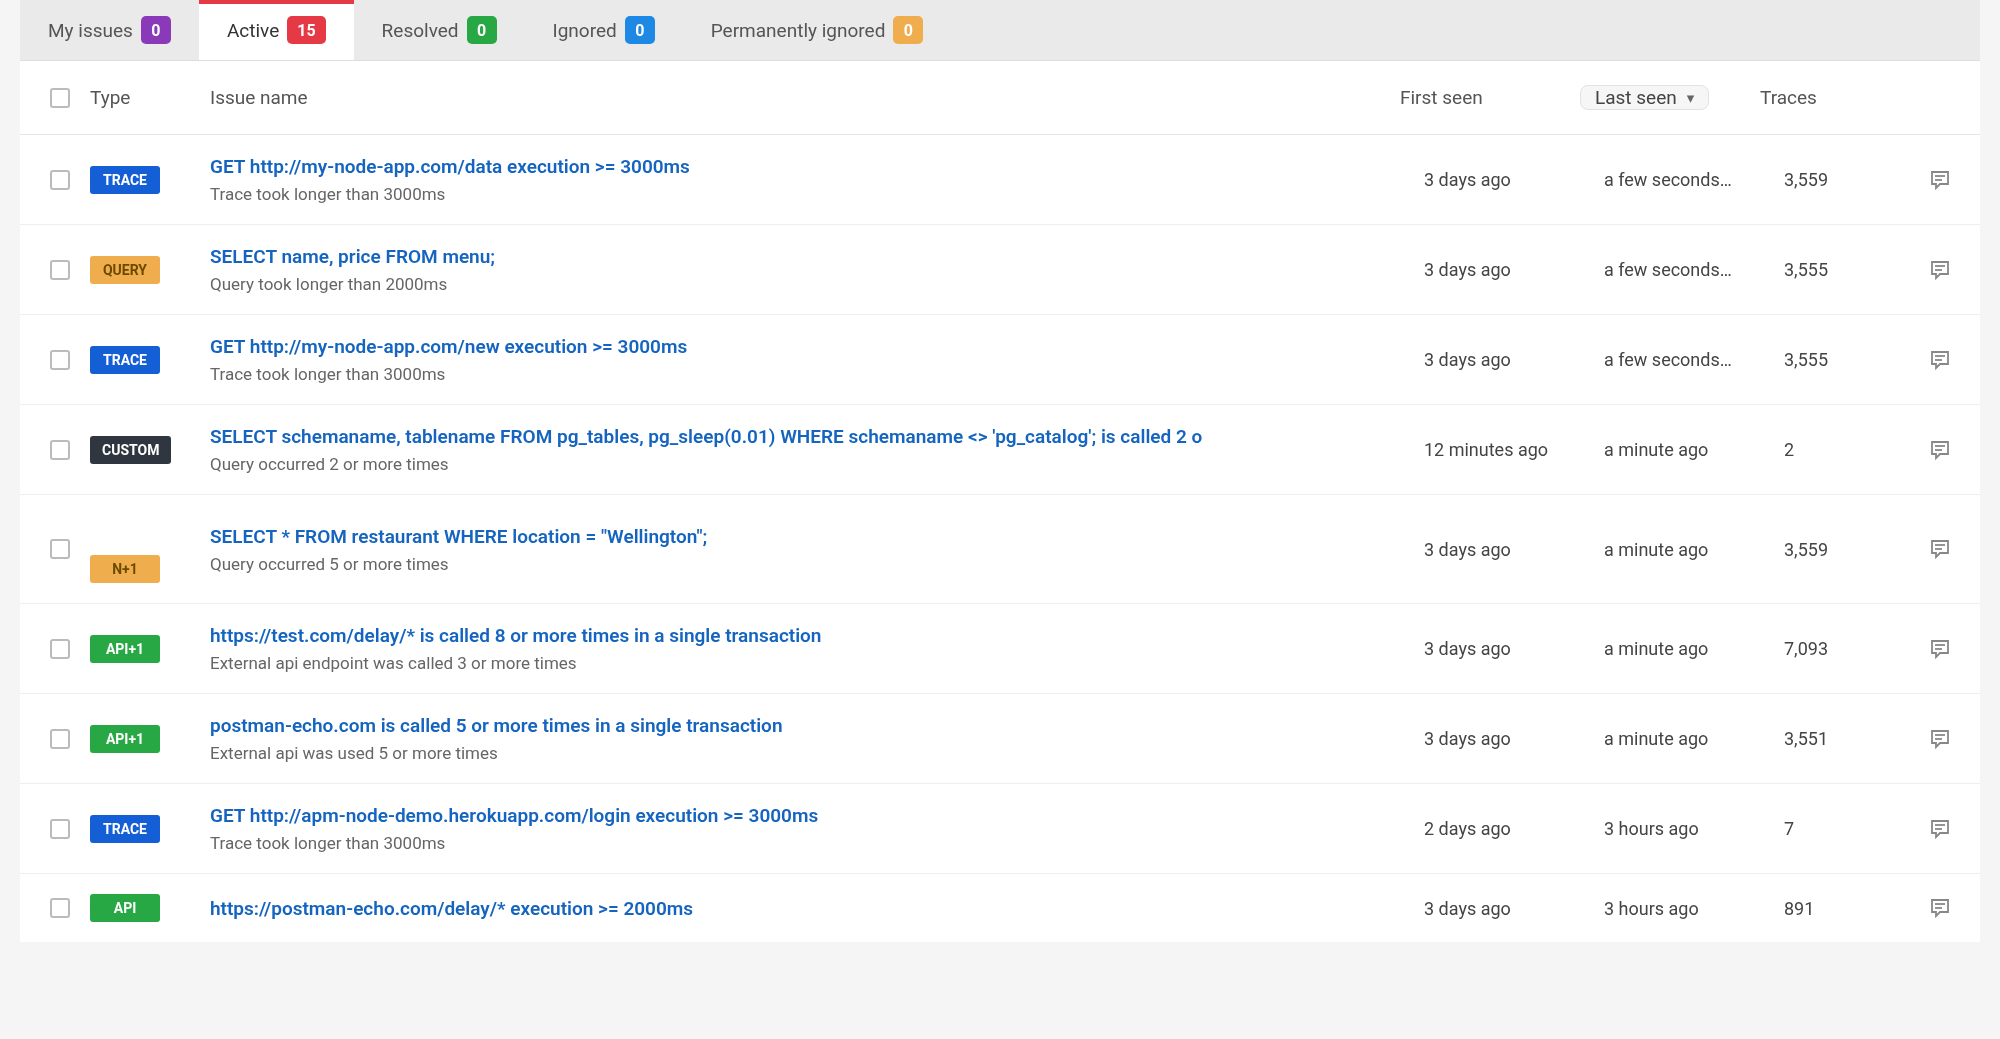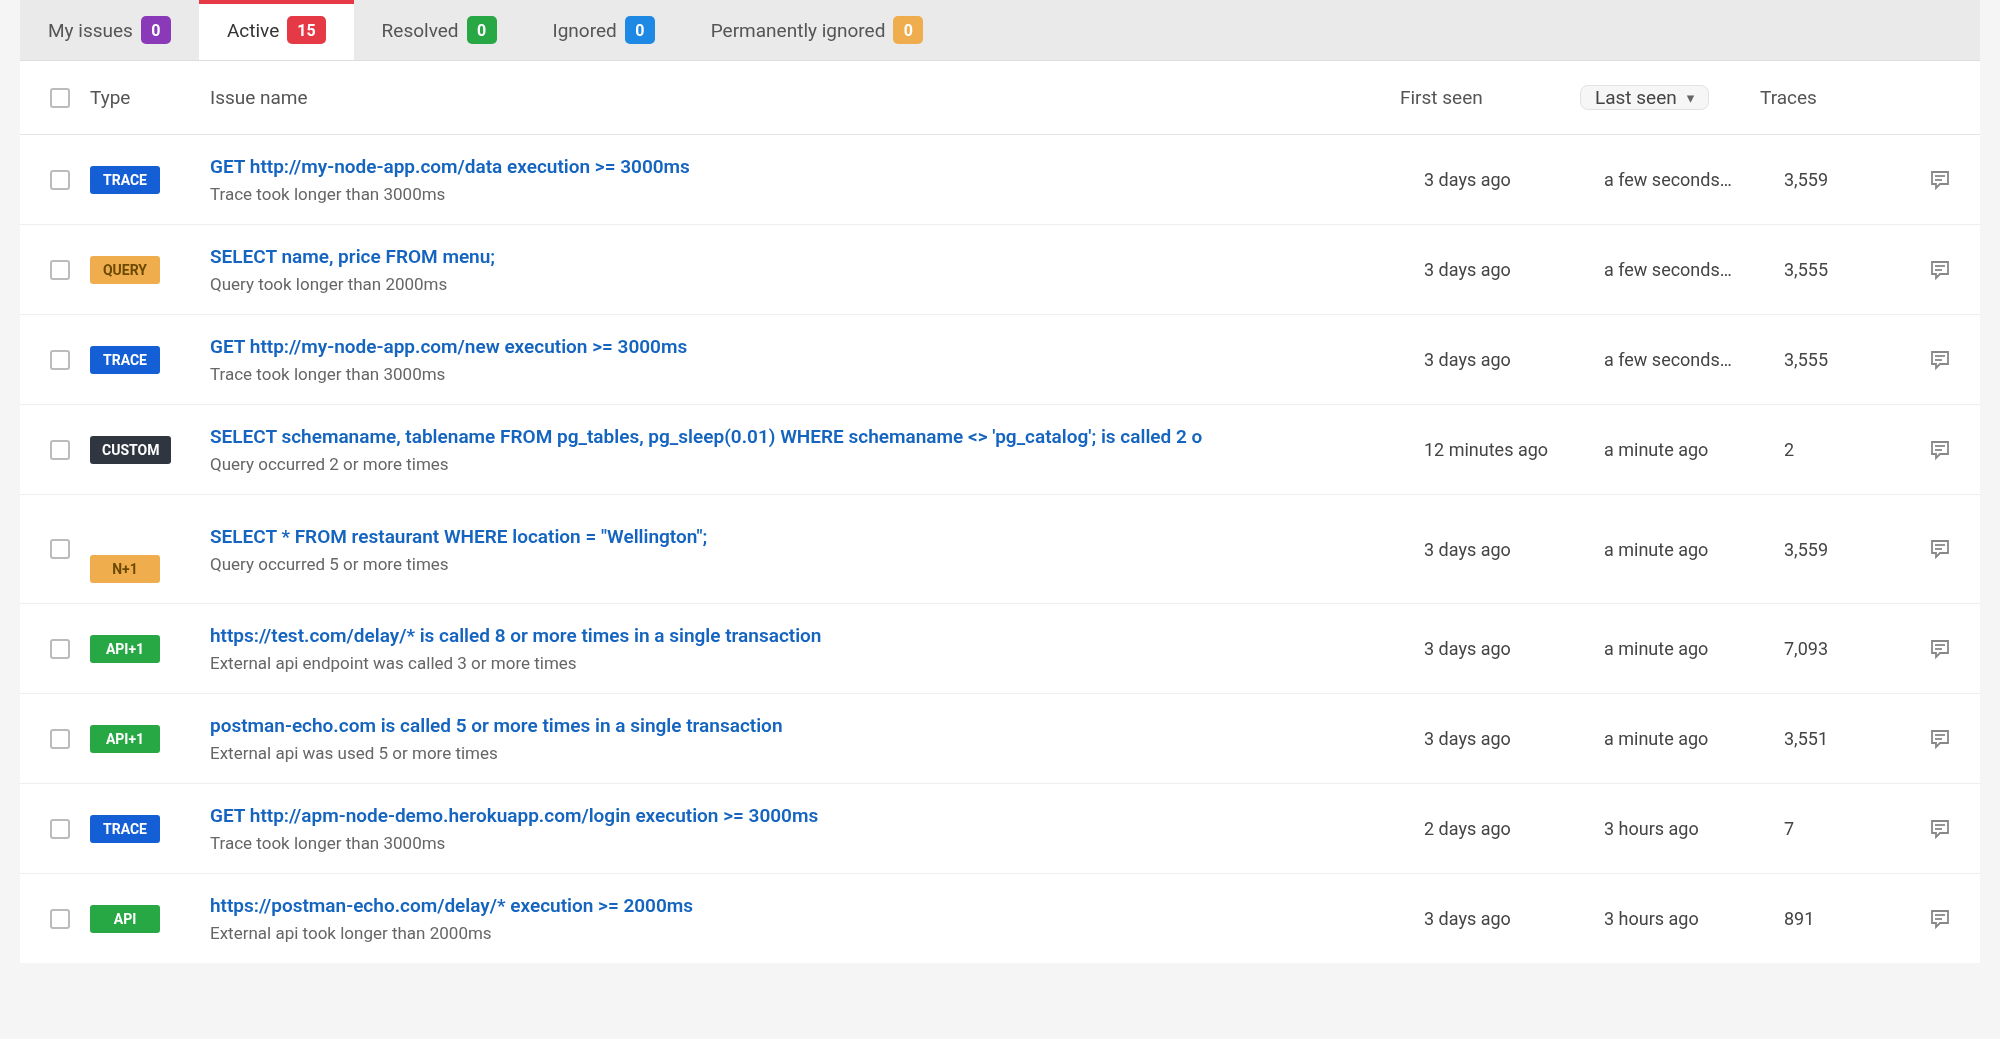--- a/index.html
+++ b/index.html
@@ -252,21 +252,20 @@
               </svg></span>
           </div>
         </div>
         <div class="row">
           <div class="checkbox-cell">
             <div class="checkbox"></div>
           </div>
           <div><span class="type-pill pill-api">API</span></div>
           <div class="issue-cell">
             <a class="issue-title">https://postman-echo.com/delay/* execution &gt;= 2000ms</a>
-            <div class="issue-sub">External api took longer than 2000ms</div>
           </div>
           <div class="col">3 days ago</div>
           <div class="col">3 hours ago</div>
           <div class="col">891</div>
           <div class="icon-cell">
             <span class="comment-icon"><svg viewBox="0 0 24 24">
                 <path d="M4 4h16v12H12l-4 4v-4H4z"></path>
                 <line x1="7" y1="8" x2="17" y2="8"></line>
                 <line x1="7" y1="12" x2="14" y2="12"></line>
               </svg></span>

